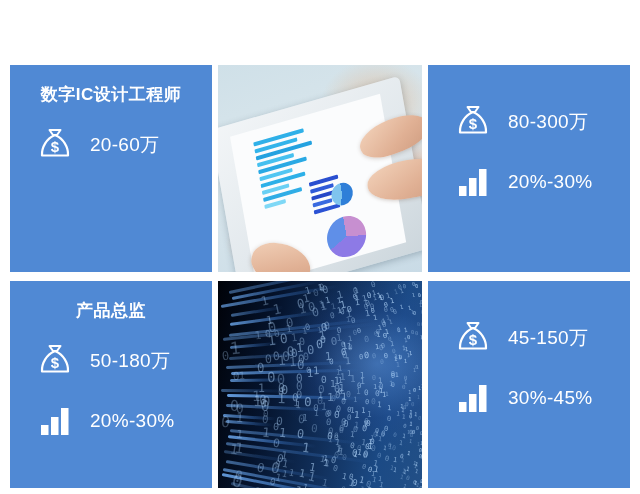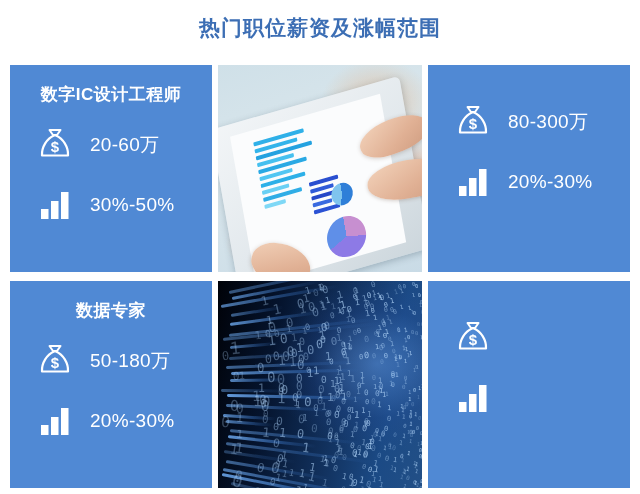--- a/index.html
+++ b/index.html
@@ -178,48 +178,35 @@
     font-family: "DejaVu Sans Mono", "Liberation Mono", monospace;
     line-height: 1;
     user-select: none;
   }
 </style>
 </head>
 <body>
 
 <div class="page">
 
-  <div class="title-bar">
-    <div class="title-text">热门职位薪资及涨幅范围</div>
-  </div>
 
   <div class="grid">
 
     <div class="card">
       <div class="card-title">数字IC设计工程师</div>
       <div class="stat-rows">
         <div class="stat-row">
           <span class="stat-icon">
             <svg width="38" height="38" viewBox="0 0 38 38">
               <path d="M13.5 4 L24.5 4 L21 9 L17 9 Z" fill="none" stroke="#ffffff" stroke-width="2" stroke-linejoin="round"></path>
               <path d="M18 9.5 C11 12.5 5.5 21 6 29.5 L32 29.5 C32.5 21 27 12.5 20 9.5 Z" fill="none" stroke="#ffffff" stroke-width="2.2" stroke-linejoin="round"></path>
               <text x="19" y="26" text-anchor="middle" font-family="Liberation Sans, sans-serif" font-size="15" font-weight="bold" fill="#ffffff">$</text>
             </svg>
           </span>
           <span class="stat-value">20-60万</span>
-        </div>
-        <div class="stat-row">
-          <span class="stat-icon">
-            <svg width="32" height="30" viewBox="0 0 32 30">
-              <rect x="2" y="19" width="7.5" height="10" fill="#ffffff"></rect>
-              <rect x="12" y="11" width="7.5" height="18" fill="#ffffff"></rect>
-              <rect x="22" y="2" width="7.5" height="27" fill="#ffffff"></rect>
-            </svg>
-          </span>
-          <span class="stat-value">30%-50%</span>
         </div>
       </div>
     </div>
 
     <div class="photo photo-tablet">
       <div class="tablet-body">
         <div class="tablet-screen">
           <div class="bar-col" style="left:14%; top:8%;">
             <div class="hbar" style="width:52px; background:#2fb0e8;"></div>
             <div class="hbar" style="width:44px; background:#33b4ea;"></div>
@@ -267,21 +254,21 @@
               <rect x="12" y="11" width="7.5" height="18" fill="#ffffff"></rect>
               <rect x="22" y="2" width="7.5" height="27" fill="#ffffff"></rect>
             </svg>
           </span>
           <span class="stat-value">20%-30%</span>
         </div>
       </div>
     </div>
 
     <div class="card">
-      <div class="card-title">数据专家</div>
+      <div class="card-title">产品总监</div>
       <div class="stat-rows">
         <div class="stat-row">
           <span class="stat-icon">
             <svg width="38" height="38" viewBox="0 0 38 38">
               <path d="M13.5 4 L24.5 4 L21 9 L17 9 Z" fill="none" stroke="#ffffff" stroke-width="2" stroke-linejoin="round"></path>
               <path d="M18 9.5 C11 12.5 5.5 21 6 29.5 L32 29.5 C32.5 21 27 12.5 20 9.5 Z" fill="none" stroke="#ffffff" stroke-width="2.2" stroke-linejoin="round"></path>
               <text x="19" y="26" text-anchor="middle" font-family="Liberation Sans, sans-serif" font-size="15" font-weight="bold" fill="#ffffff">$</text>
             </svg>
           </span>
           <span class="stat-value">50-180万</span>
@@ -753,27 +740,29 @@
     <div class="card">
       <div class="stat-rows">
         <div class="stat-row">
           <span class="stat-icon">
             <svg width="38" height="38" viewBox="0 0 38 38">
               <path d="M13.5 4 L24.5 4 L21 9 L17 9 Z" fill="none" stroke="#ffffff" stroke-width="2" stroke-linejoin="round"></path>
               <path d="M18 9.5 C11 12.5 5.5 21 6 29.5 L32 29.5 C32.5 21 27 12.5 20 9.5 Z" fill="none" stroke="#ffffff" stroke-width="2.2" stroke-linejoin="round"></path>
               <text x="19" y="26" text-anchor="middle" font-family="Liberation Sans, sans-serif" font-size="15" font-weight="bold" fill="#ffffff">$</text>
             </svg>
           </span>
+          <span class="stat-value">45-150万</span>
         </div>
         <div class="stat-row">
           <span class="stat-icon">
             <svg width="32" height="30" viewBox="0 0 32 30">
               <rect x="2" y="19" width="7.5" height="10" fill="#ffffff"></rect>
               <rect x="12" y="11" width="7.5" height="18" fill="#ffffff"></rect>
               <rect x="22" y="2" width="7.5" height="27" fill="#ffffff"></rect>
             </svg>
           </span>
+          <span class="stat-value">30%-45%</span>
         </div>
       </div>
     </div>
 
   </div>
 </div>
 
 </body></html>

